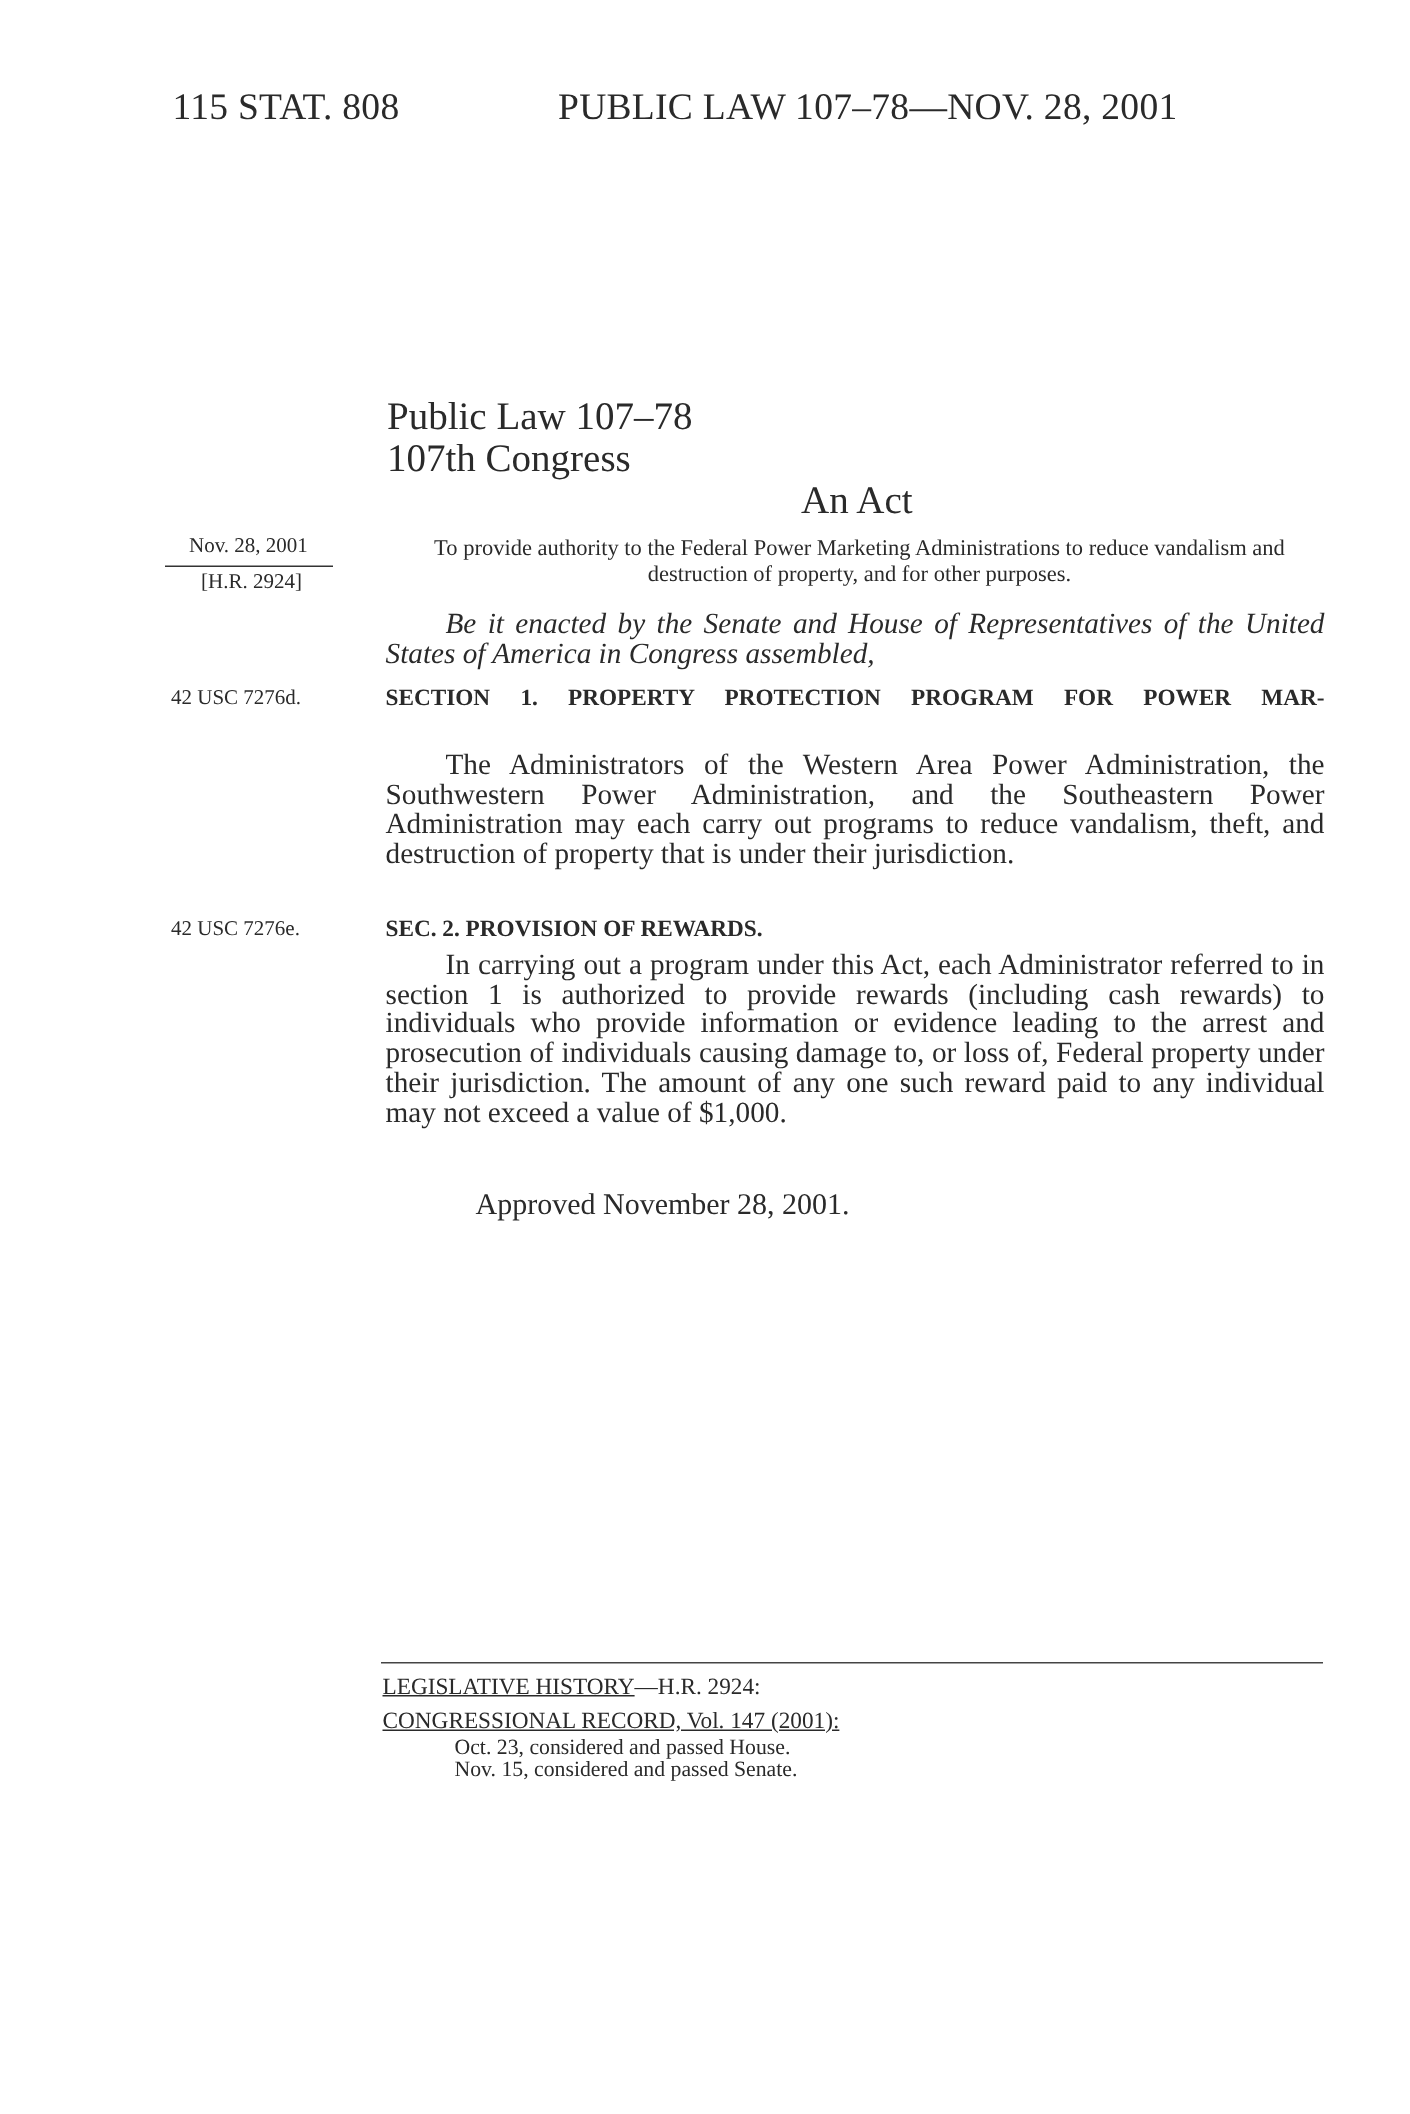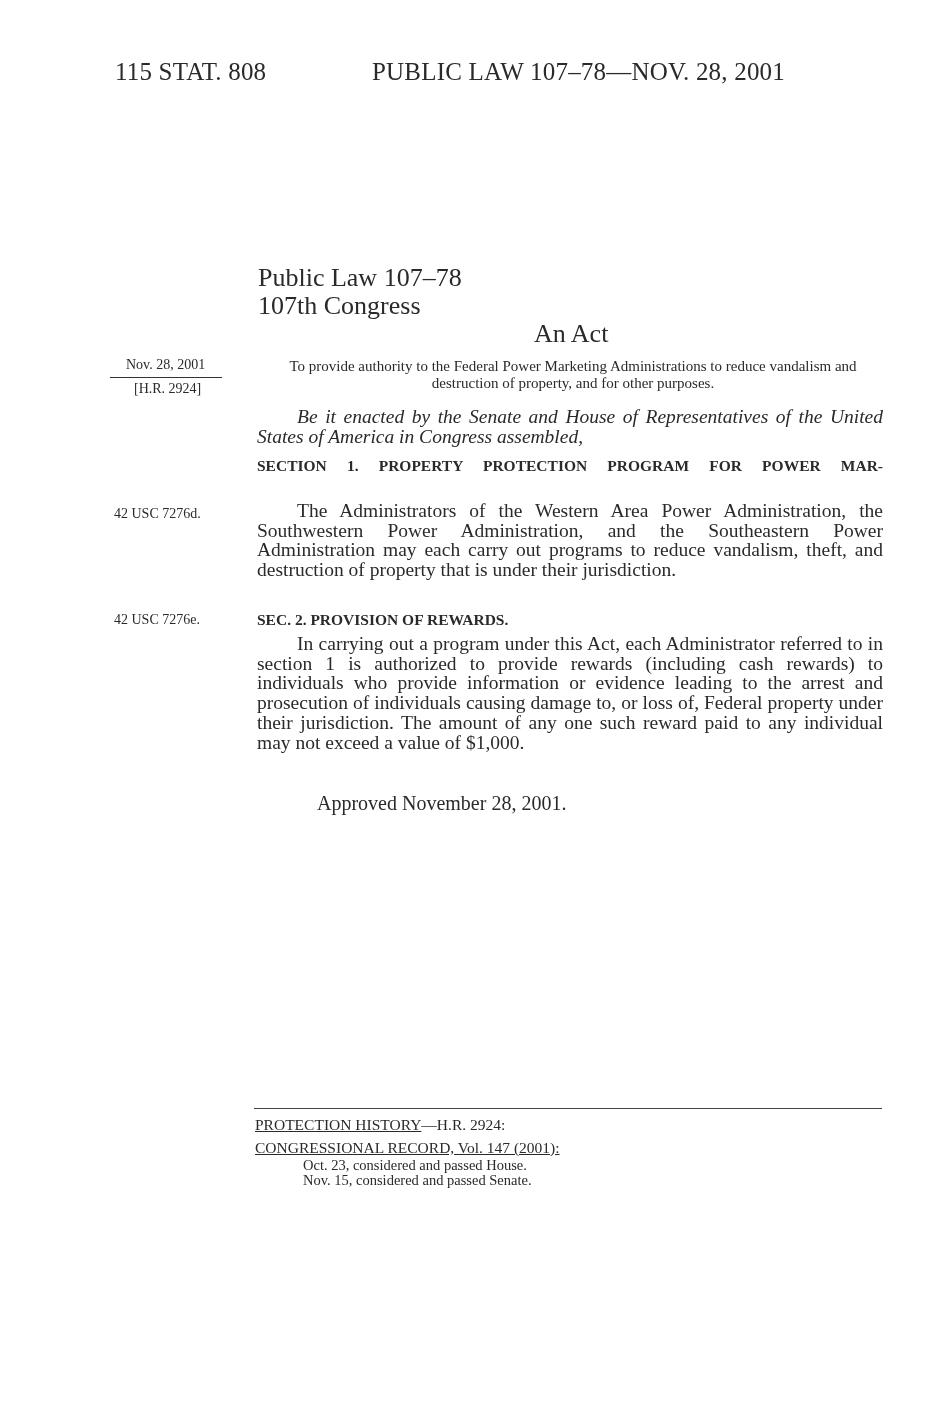--- a/index.html
+++ b/index.html
@@ -27,31 +27,31 @@
 <div class="abs title" style="top:320px; left:534px;">An Act</div>
 
 <div class="abs margin-note" style="top:357px; left:126px;">Nov. 28, 2001</div>
 <div class="abs" style="top:377px; left:110px; width:112px; height:1px; background:#333;"></div>
 <div class="abs margin-note" style="top:381px; left:134px;">[H.R. 2924]</div>
 
 <div class="abs purpose" style="top:358px;">To provide authority to the Federal Power Marketing Administrations to reduce vandalism and destruction of property, and for other purposes.</div>
 
 <div class="abs para italic indent" style="top:407px;">Be it enacted by the Senate and House of Representatives of the United States of America in Congress assembled,</div>
 
-<div class="abs margin-note" style="top:458px;margin-top:48px;">42 USC 7276d.</div>
+<div class="abs margin-note" style="top:458px;">42 USC 7276d.</div>
 <div class="abs sechead" style="top:456px;">
   <div style="text-align:justify; text-align-last:justify;">SECTION 1. PROPERTY PROTECTION PROGRAM FOR POWER MAR-</div>
 </div>
 <div class="abs para indent" style="top:501px;">The Administrators of the Western Area Power Administration, the Southwestern Power Administration, and the Southeastern Power Administration may each carry out programs to reduce vandalism, theft, and destruction of property that is under their jurisdiction.</div>
 
 <div class="abs margin-note" style="top:612px;">42 USC 7276e.</div>
 <div class="abs sechead" style="top:610px;">SEC. 2. PROVISION OF REWARDS.</div>
 <div class="abs para indent" style="top:634px;">In carrying out a program under this Act, each Administrator referred to in section 1 is authorized to provide rewards (including cash rewards) to individuals who provide information or evidence leading to the arrest and prosecution of individuals causing damage to, or loss of, Federal property under their jurisdiction. The amount of any one such reward paid to any individual may not exceed a value of $1,000.</div>
 
 <div class="abs" style="top:792px; left:274px; font-family:'Liberation Serif', serif; font-size:20px;margin-left:43px;">Approved November 28, 2001.</div>
 
 <div class="abs" style="top:1108px; left:254px; width:628px; height:1px; background:#444;"></div>
 <div class="abs hist" style="top:1117px; left:255px;">
-  <span style="text-decoration:underline;">PROTECTION HISTORY</span><span>—H.R. 2924:</span>
+  <span style="text-decoration:underline;">LEGISLATIVE HISTORY</span><span>—H.R. 2924:</span>
 </div>
 <div class="abs hist" style="top:1140px; left:255px;text-decoration:underline;">CONGRESSIONAL RECORD, Vol. 147 (2001):</div>
 <div class="abs hist" style="top:1157px; left:303px; font-size:14.5px;">Oct. 23, considered and passed House.</div>
 <div class="abs hist" style="top:1172px; left:303px; font-size:14.5px;text-align:right;">Nov. 15, considered and passed Senate.</div>
 
 </body></html>

